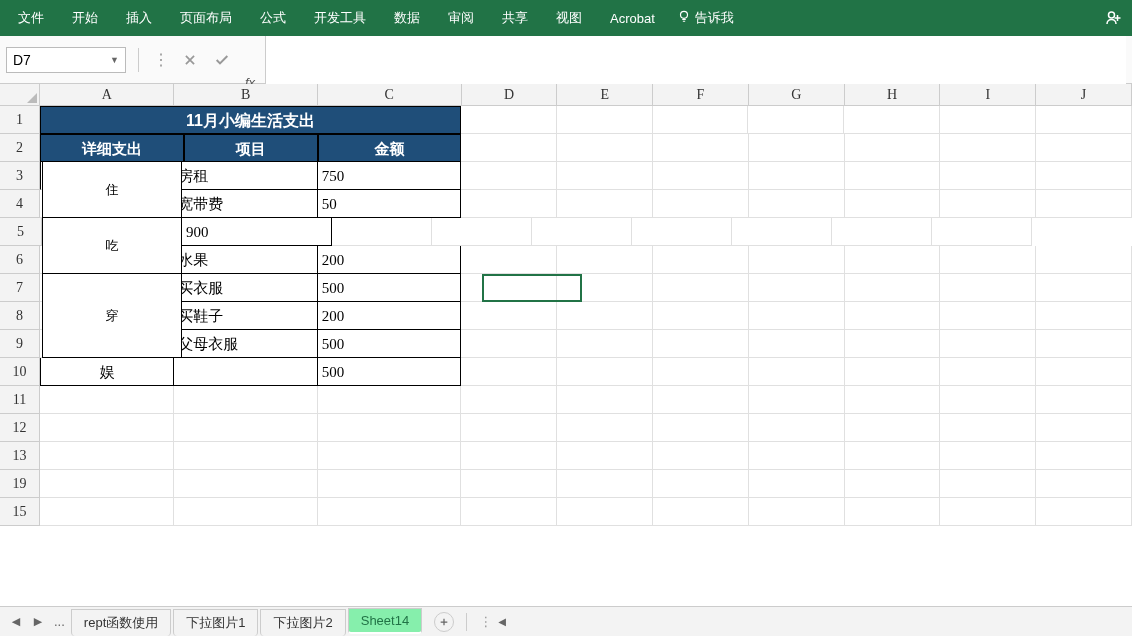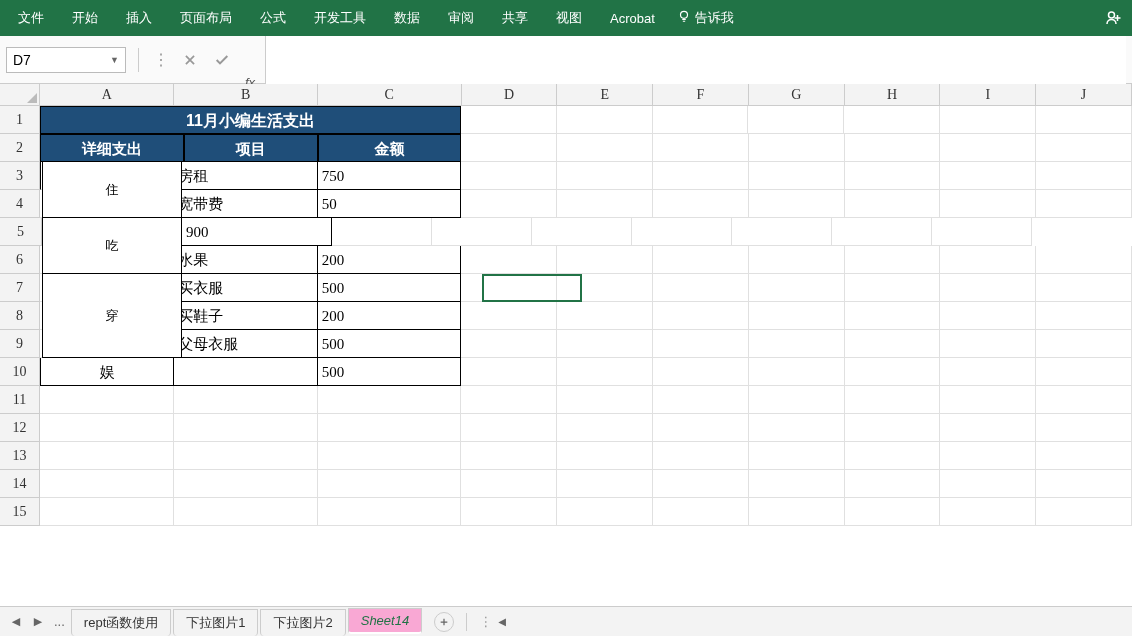--- a/index.html
+++ b/index.html
@@ -48,21 +48,21 @@
     .txt-center { text-align: center; }
     .txt-right { font-family: "Times New Roman", serif; }
     .txt-left { text-align: left; }
     .merged-2 { height: 56px; line-height: 56px; position: absolute; background: #fff; }
     .merged-3 { height: 84px; line-height: 84px; position: absolute; background: #fff; }
     
     .sheet-tabs { display: flex; align-items: center; height: 30px; border-top: 1px solid #ccc; background: #f3f3f3; padding: 0 6px; gap: 2px; position: fixed; bottom: 0; left: 0; right: 0; }
     .nav-arrow { width: 20px; text-align: center; color: #666; cursor: pointer; font-size: 11px; }
     .tab-dots { color: #666; padding: 0 4px; }
     .sheet-tab { padding: 4px 12px; background: #f3f3f3; border: 1px solid #ccc; border-bottom: none; cursor: pointer; font-size: 13px; color: #333; border-radius: 0 0 4px 4px; margin-top: 1px; }
-    .sheet-tab.active { background: #f9a8d4; color: #217346; border-bottom: 2px solid #fff; position: relative; top: -1px; font-style: italic; }
+    .sheet-tab.active { background: #86efac; color: #217346; border-bottom: 2px solid #fff; position: relative; top: -1px; }
     .add-sheet { width: 20px; height: 20px; border: 1px solid #ccc; border-radius: 50%; display: flex; align-items: center; justify-content: center; margin-left: 10px; color: #666; cursor: pointer; }
     .tab-divider { width: 1px; height: 18px; background: #ccc; margin: 0 10px; }
     .hscroll-area { flex: 1; display: flex; align-items: center; }
     .hscroll-left { color: #666; font-size: 10px; padding: 0 4px; }
     
     .active-cell-border { position: absolute; border: 2px solid #217346; pointer-events: none; z-index: 5; }
   </style>
 </head>
 <body>
 
@@ -307,21 +307,21 @@
         <div class="cell c-C"></div>
         <div class="cell c-rest"></div>
         <div class="cell c-rest"></div>
         <div class="cell c-rest"></div>
         <div class="cell c-rest"></div>
         <div class="cell c-rest"></div>
         <div class="cell c-rest"></div>
         <div class="cell c-rest"></div>
     </div>
     <div class="row">
-      <div class="row-header">14</div>
+      <div class="row-header">19</div>
       <div class="cell c-A"></div>
         <div class="cell c-B"></div>
         <div class="cell c-C"></div>
         <div class="cell c-rest"></div>
         <div class="cell c-rest"></div>
         <div class="cell c-rest"></div>
         <div class="cell c-rest"></div>
         <div class="cell c-rest"></div>
         <div class="cell c-rest"></div>
         <div class="cell c-rest"></div>

